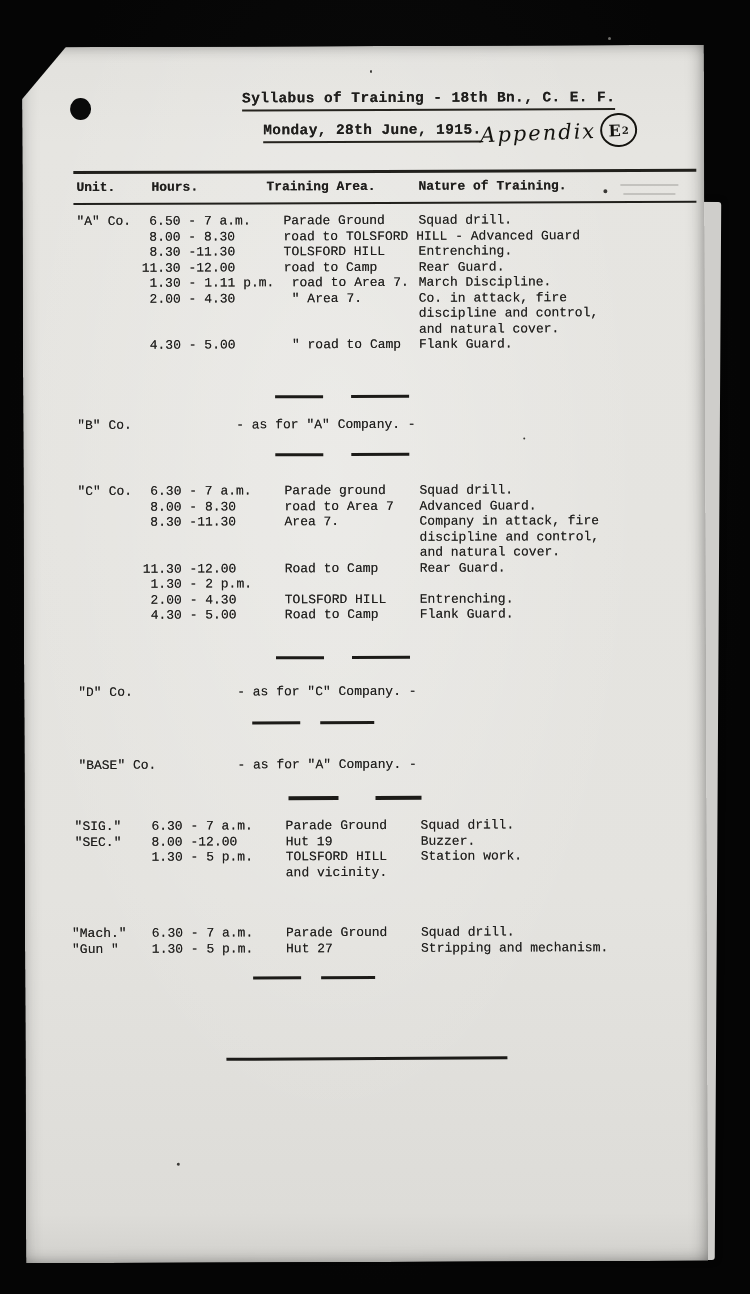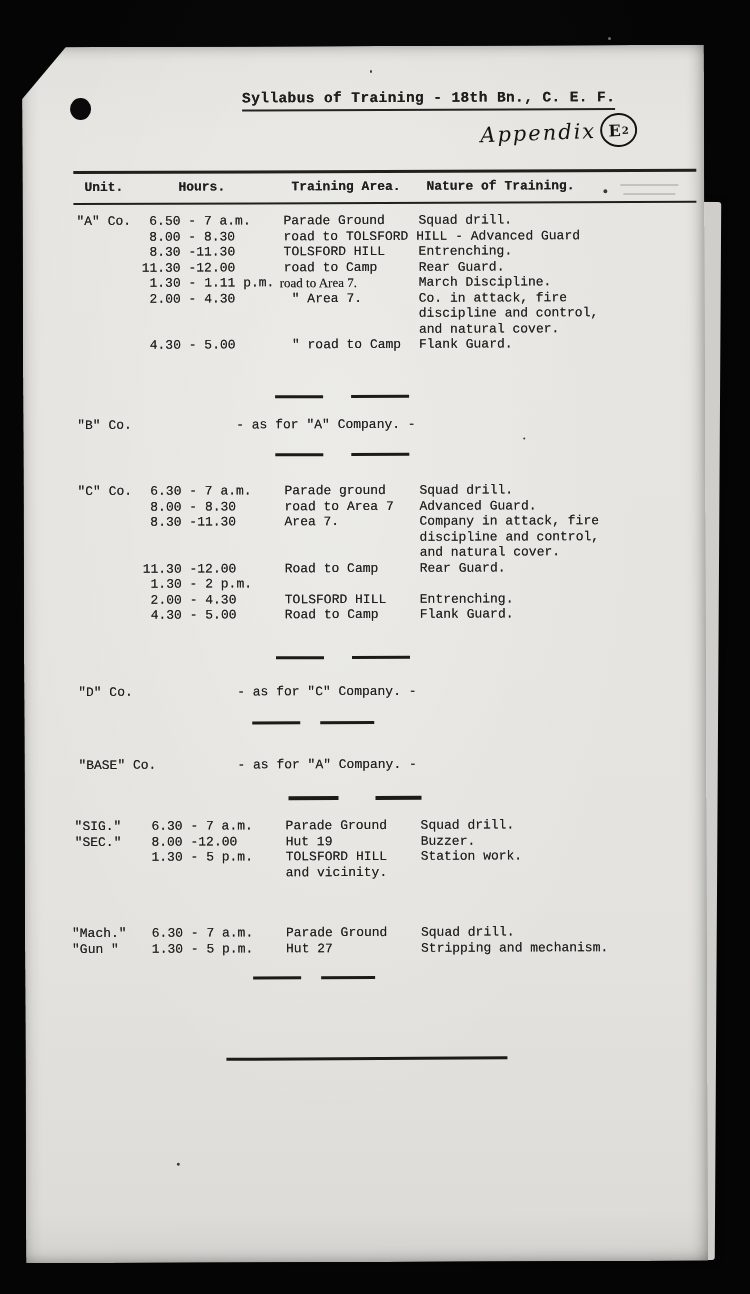--- a/index.html
+++ b/index.html
@@ -55,21 +55,21 @@
     margin-left:4px;width:33px;height:30px;border:2.5px solid #14130f;
     border-radius:50%;display:inline-flex;align-items:center;justify-content:center;
     font-style:normal;font-weight:bold;font-size:16px;
   }
   .annot-circle sub{font-size:10px;margin-left:1px;}
   .rule{position:absolute;left:51px;width:623px;height:3px;background:#21201c;}
   .rule.thin{height:2px;}
   .ghost-line{position:absolute;height:2px;background:#c3c2be;}
   .hdr{position:absolute;left:0;top:133px;width:100%;font-size:13px;font-weight:bold;
     text-shadow:0 0 .5px rgba(20,20,20,.7);}
-  .hdr span{position:absolute;top:0;margin-left:8px;}
+  .hdr span{position:absolute;top:0;}
   .row{position:absolute;left:0;width:100%;height:16px;font-size:13px;
     line-height:15.5px;text-shadow:0 0 .5px rgba(25,25,25,.65);}
   .row span{position:absolute;top:0;}
   .cu{left:54px;white-space:pre;}
   .ch{left:119px;white-space:pre;}
   .ca{left:261px;white-space:pre-line;}
   .cn{left:396px;white-space:pre-line;}
   .note{left:213px;white-space:pre;}
   .sep{position:absolute;left:0;width:100%;height:4px;}
   .sep i{position:absolute;top:0;height:2.5px;background:#1c1b18;display:block;}
@@ -91,38 +91,39 @@
 <div class="scan">
   <div class="speck light" style="left:608px;top:37px;width:3px;height:3px;"></div>
   <div class="speck light" style="left:631px;top:120px;width:2px;height:2px;"></div>
 
   <div class="under-sheet"></div>
 
   <div class="page">
     <div class="hole"></div>
 
     <div class="title">Syllabus of Training - 18th Bn., C. E. F.</div>
+    <div class="date">Monday, 28th June, 1915.</div>
 
     <div class="annot">
       <span class="annot-word">Appendix</span>
       <span class="annot-circle">
           <span>E</span>
           <sub>2</sub>
         </span>
     </div>
 
     <div class="rule" style="top:124px;"></div>
     <div class="ghost-line" style="left:598px;top:139px;width:58px;"></div>
     <div class="ghost-line" style="left:601px;top:148px;width:52px;"></div>
     <div class="speck" style="left:581px;top:144px;width:4px;height:4px;"></div>
 
     <div class="hdr">
       <span style="left:54px;">Unit.</span>
-      <span style="left:148px;">Hours.</span>
-      <span style="left:261px;">Training Area.</span>
+      <span style="left:129px;">Hours.</span>
+      <span style="left:244px;">Training Area.</span>
       <span style="left:396px;">Nature of Training.</span>
     </div>
     <div class="rule thin" style="top:156px;"></div>
 
     <div class="row" style="top:167px;">
       <span class="cu">"A" Co.</span>
       <span class="ch"> 6.50 - 7 a.m.</span>
       <span class="ca">Parade Ground</span>
       <span class="cn">Squad drill.</span>
     </div>
@@ -135,21 +136,21 @@
       <span class="ca">TOLSFORD HILL</span>
       <span class="cn">Entrenching.</span>
     </div>
     <div class="row" style="top:213.5px;">
       <span class="ch">11.30 -12.00</span>
       <span class="ca">road to Camp</span>
       <span class="cn">Rear Guard.</span>
     </div>
     <div class="row" style="top:229px;">
       <span class="ch"> 1.30 - 1.11 p.m.</span>
-      <span class="ca" style="left:257px;font-family:Liberation Serif, serif;">road to Area 7.</span>
+      <span class="ca" style="left:269px;">road to Area 7.</span>
       <span class="cn">March Discipline.</span>
     </div>
     <div class="row" style="top:244.5px;height:48px;">
       <span class="ch"> 2.00 - 4.30</span>
       <span class="ca" style="left:269px;">" Area 7.</span>
       <span class="cn">Co. in attack, fire
 discipline and control,
 and natural cover.</span>
     </div>
     <div class="row" style="top:291px;">

